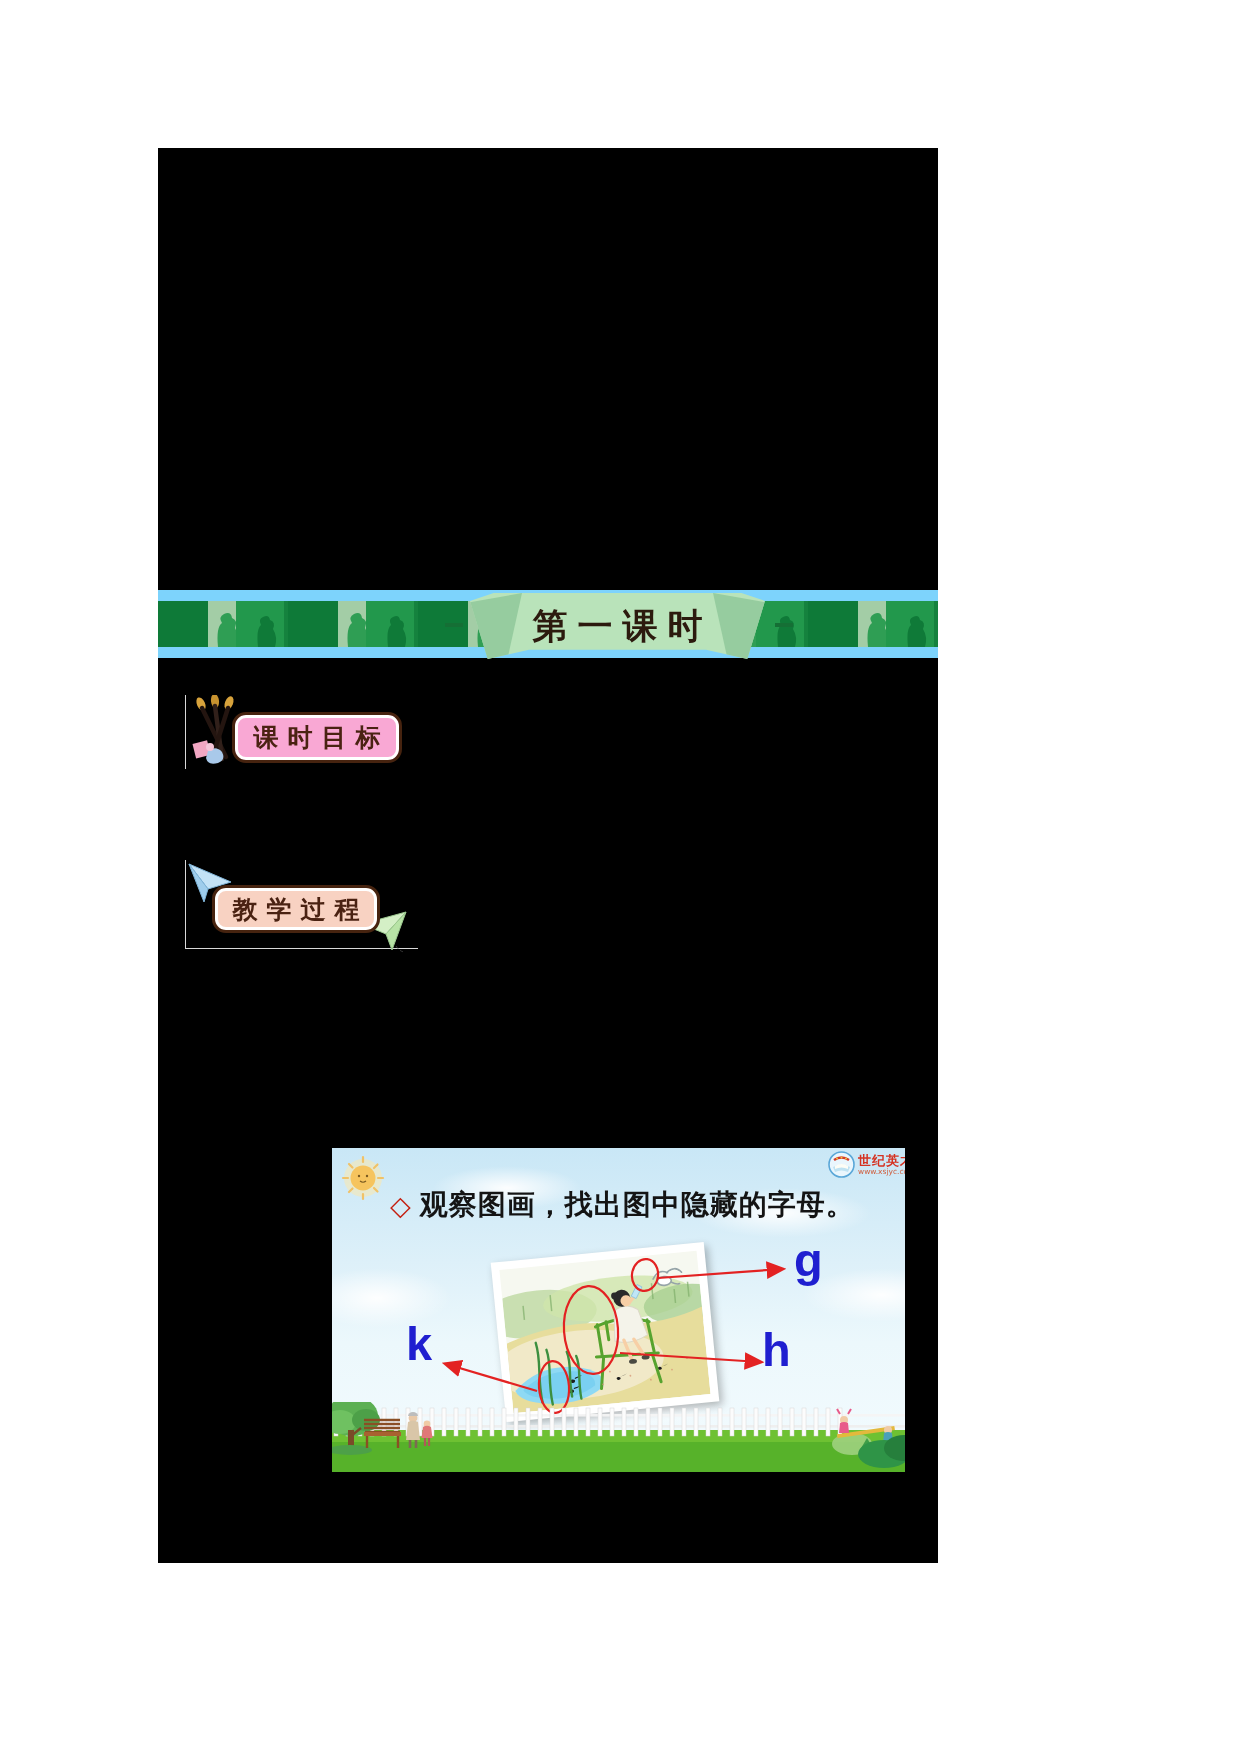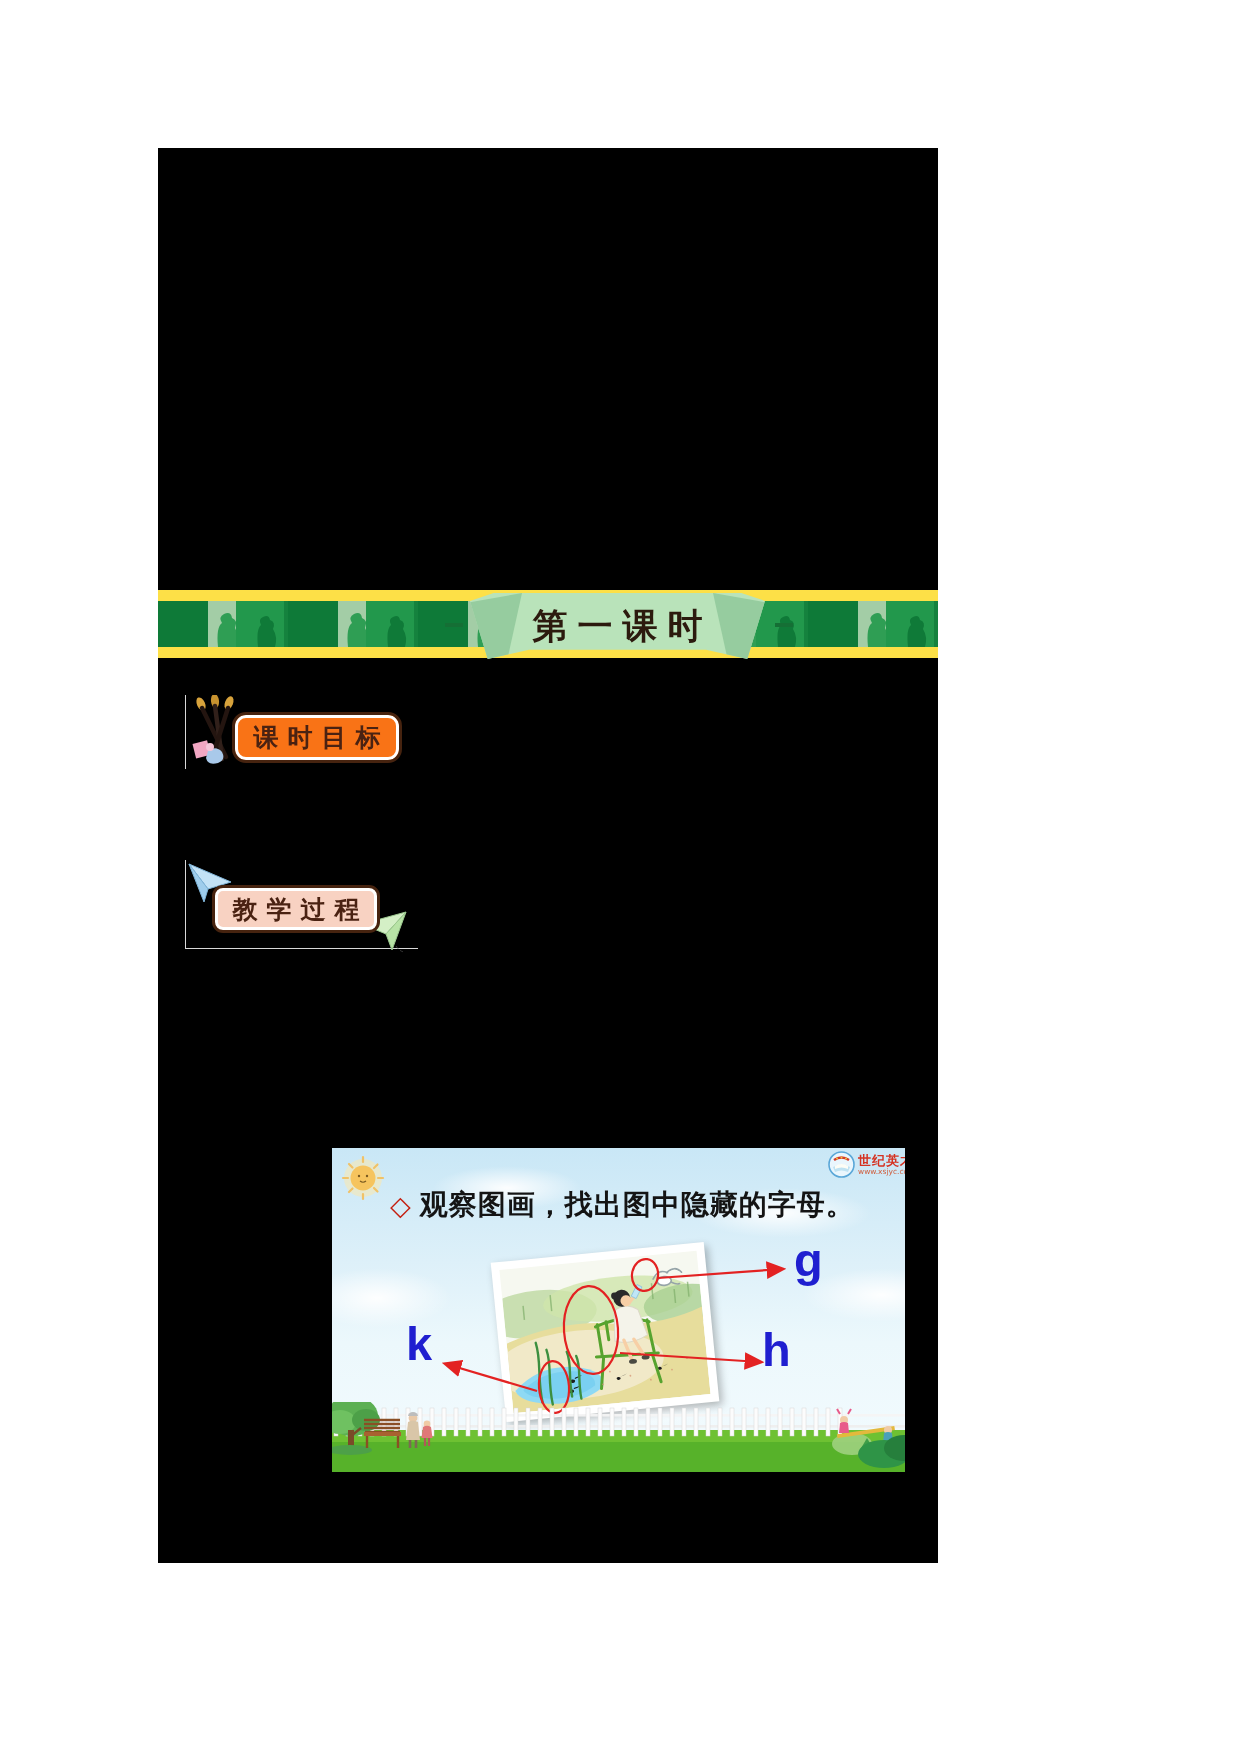--- a/index.html
+++ b/index.html
@@ -8,21 +8,21 @@
     font-family:"DejaVu Sans","Liberation Sans",sans-serif;
     overflow:hidden;
   }
   .content-area{
     position:absolute;left:158px;top:148px;width:780px;height:1415px;
     background:#000000;
   }
 
   
   .banner-strip{
-    position:absolute;left:0;top:442px;width:780px;height:68px;background:#fde047;
+    position:absolute;left:0;top:442px;width:780px;height:68px;background:#7dd3fc;
   }
   .banner-band{position:absolute;left:0;top:11px;width:780px;height:46px;}
   .banner-panel{
     position:absolute;left:312px;top:3px;width:295px;height:66px;
     background:#b9e3ba;
     clip-path:polygon(8% 0,92% 0,100% 12%,94% 100%,80% 86%,20% 86%,6% 100%,0 12%);
     display:flex;align-items:center;justify-content:center;
   }
   .banner-panel::before,.banner-panel::after{
     content:"";position:absolute;top:0;width:52px;height:100%;
@@ -37,27 +37,27 @@
   }
   .banner-dash{position:absolute;height:4px;width:18px;background:#156f35;top:33px;}
   .dash-left{left:287px;}
   .dash-right{left:617px;}
 
   
   .badge{position:absolute;}
   .badge-objectives{left:27px;top:547px;width:220px;height:74px;border-left:1px solid #d8d8d8;}
   .badge-process{left:27px;top:712px;width:232px;height:88px;border-left:1px solid #d8d8d8;border-bottom:1px solid #d8d8d8;}
   .badge-label{
-    position:absolute;background:#f97316;border:3px solid #46230f;border-radius:14px;
+    position:absolute;background:#f9a8d4;border:3px solid #46230f;border-radius:14px;
     box-shadow:inset 0 0 0 3px #ffffff;
     display:flex;align-items:center;justify-content:center;
     font-weight:bold;color:#4a2212;font-size:25px;letter-spacing:9px;text-indent:9px;
   }
   .badge-objectives .badge-label{left:46px;top:17px;width:164px;height:45px;}
-  .badge-process   .badge-label{left:26px;top:25px;width:162px;height:42px;background:#f8d2c2;border-radius:11px;}
+  .badge-process   .badge-label{left:26px;top:25px;width:162px;height:42px;background:#f8d2c2;}
   .brushes{position:absolute;left:0;top:0;}
   .plane-blue{position:absolute;left:0;top:2px;}
   .plane-green{position:absolute;left:172px;top:48px;}
 
   
   .slide{
     position:absolute;left:174px;top:1000px;width:573px;height:324px;overflow:hidden;
     background:linear-gradient(180deg,#c9e7f6 0%,#ddf0f9 35%,#ecf8fc 60%,#f3fbfe 100%);
   }
   .cloud{position:absolute;background:radial-gradient(ellipse at center,rgba(255,255,255,.95) 0%,rgba(255,255,255,0) 70%);}

